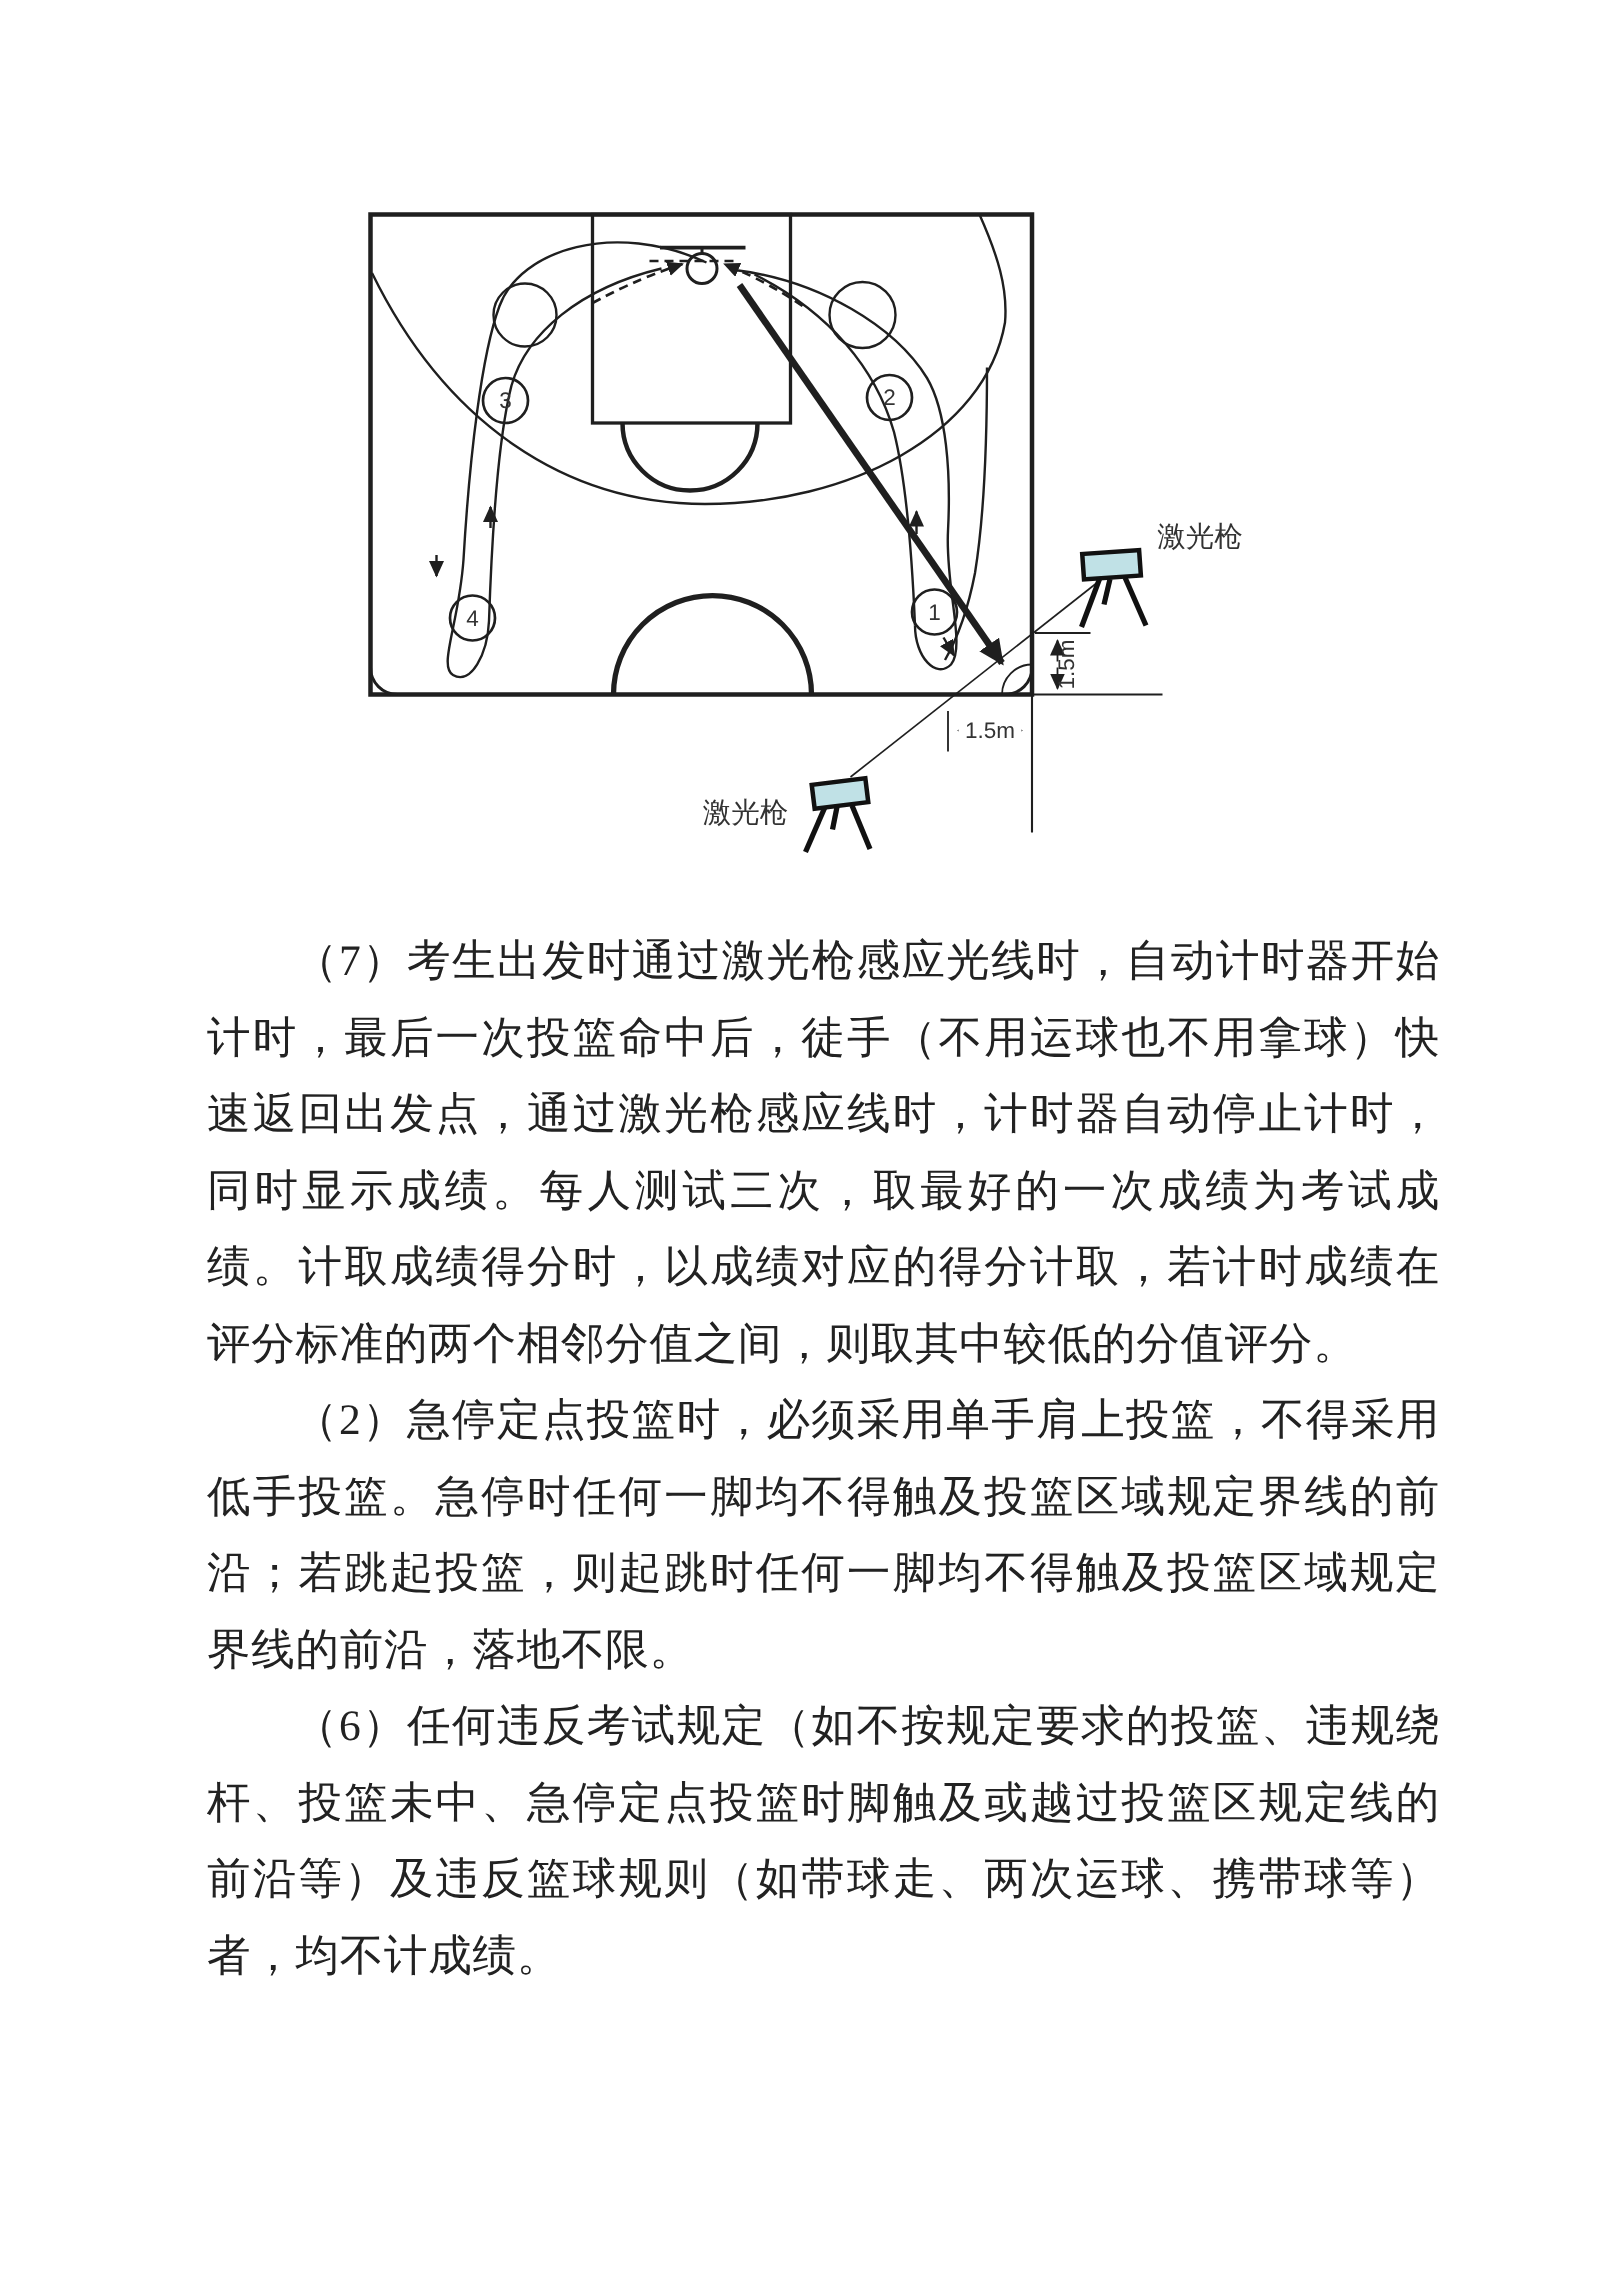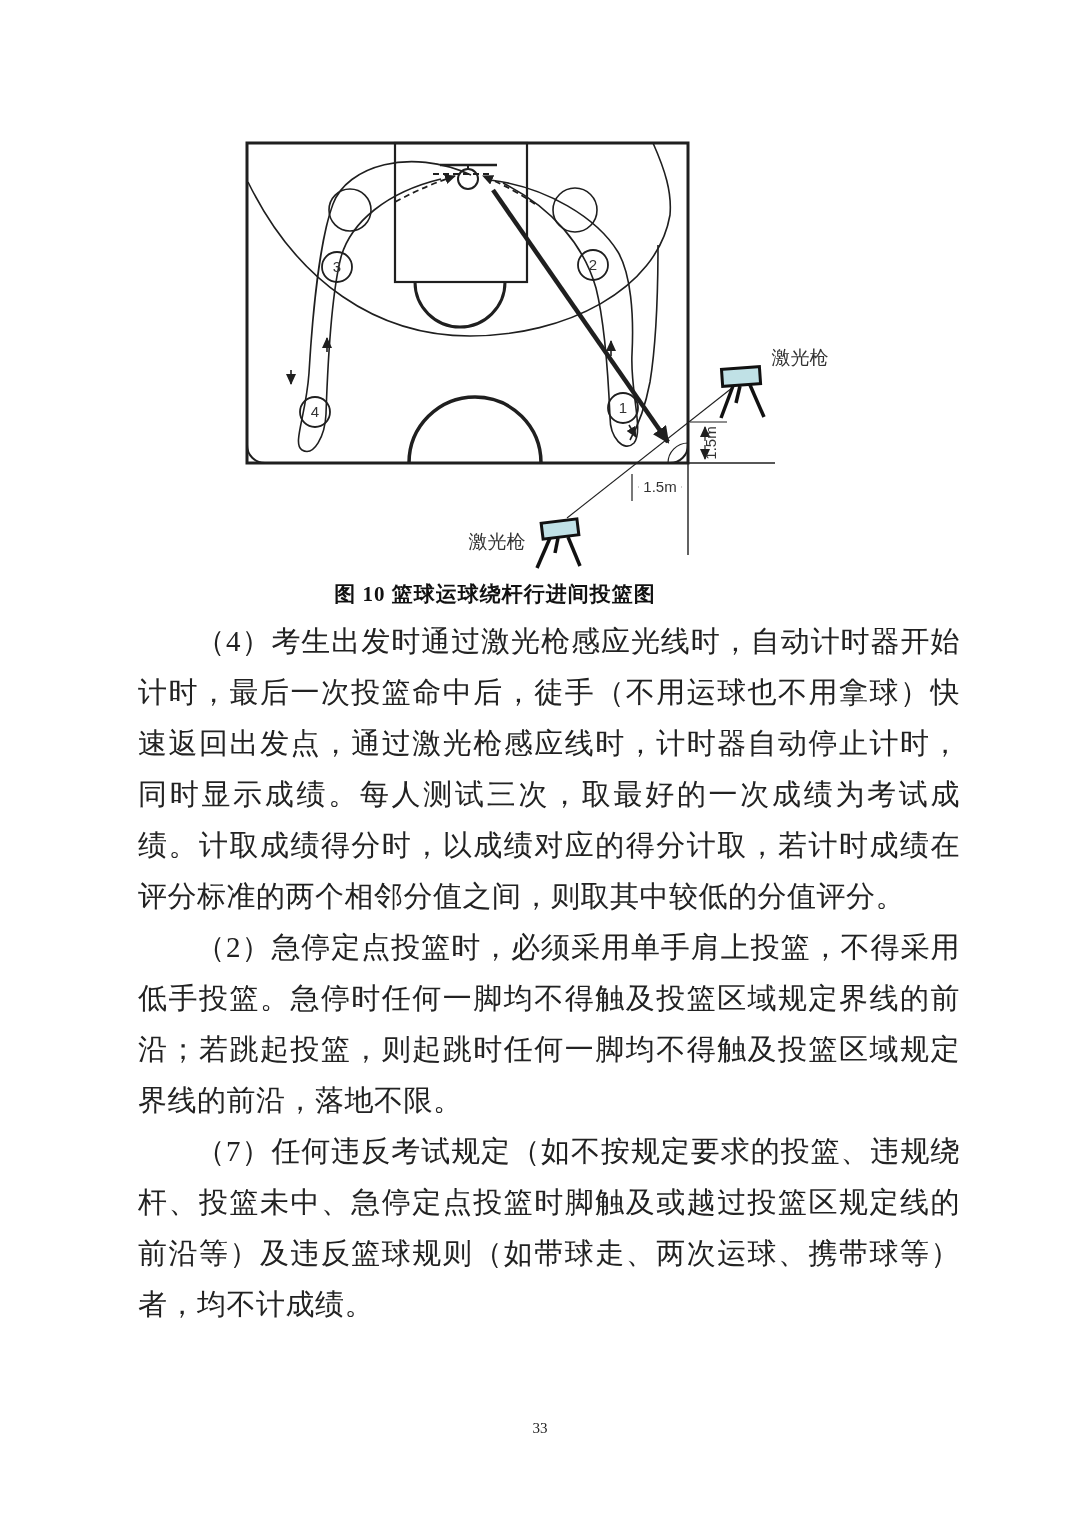--- a/index.html
+++ b/index.html
@@ -114,22 +114,20 @@
       </g>
       <g stroke="#111" stroke-width="3.5">
         <path d="M 315,408 L 302,438"></path>
         <path d="M 333,407 L 345,436"></path>
         <path d="M 323,408 L 320,423"></path>
       </g>
       <text x="262" y="418" text-anchor="middle" font-size="19" fill="#444">激光枪</text>
     </g>
   </svg>
 
-  <div class="caption">图 10  篮球运球绕杆行进间投篮图</div>
 
   <div class="bodytext">
-    <p>（4）考生出发时通过激光枪感应光线时，自动计时器开始计时，最后一次投篮命中后，徒手（不用运球也不用拿球）快速返回出发点，通过激光枪感应线时，计时器自动停止计时，同时显示成绩。每人测试三次，取最好的一次成绩为考试成绩。计取成绩得分时，以成绩对应的得分计取，若计时成绩在评分标准的两个相邻分值之间，则取其中较低的分值评分。</p>
+    <p>（7）考生出发时通过激光枪感应光线时，自动计时器开始计时，最后一次投篮命中后，徒手（不用运球也不用拿球）快速返回出发点，通过激光枪感应线时，计时器自动停止计时，同时显示成绩。每人测试三次，取最好的一次成绩为考试成绩。计取成绩得分时，以成绩对应的得分计取，若计时成绩在评分标准的两个相邻分值之间，则取其中较低的分值评分。</p>
     <p>（2）急停定点投篮时，必须采用单手肩上投篮，不得采用低手投篮。急停时任何一脚均不得触及投篮区域规定界线的前沿；若跳起投篮，则起跳时任何一脚均不得触及投篮区域规定界线的前沿，落地不限。</p>
-    <p>（7）任何违反考试规定（如不按规定要求的投篮、违规绕杆、投篮未中、急停定点投篮时脚触及或越过投篮区规定线的前沿等）及违反篮球规则（如带球走、两次运球、携带球等）者，均不计成绩。</p>
+    <p>（6）任何违反考试规定（如不按规定要求的投篮、违规绕杆、投篮未中、急停定点投篮时脚触及或越过投篮区规定线的前沿等）及违反篮球规则（如带球走、两次运球、携带球等）者，均不计成绩。</p>
   </div>
 
-  <div class="pagenum">33</div>
 </div>
 
 </body></html>

